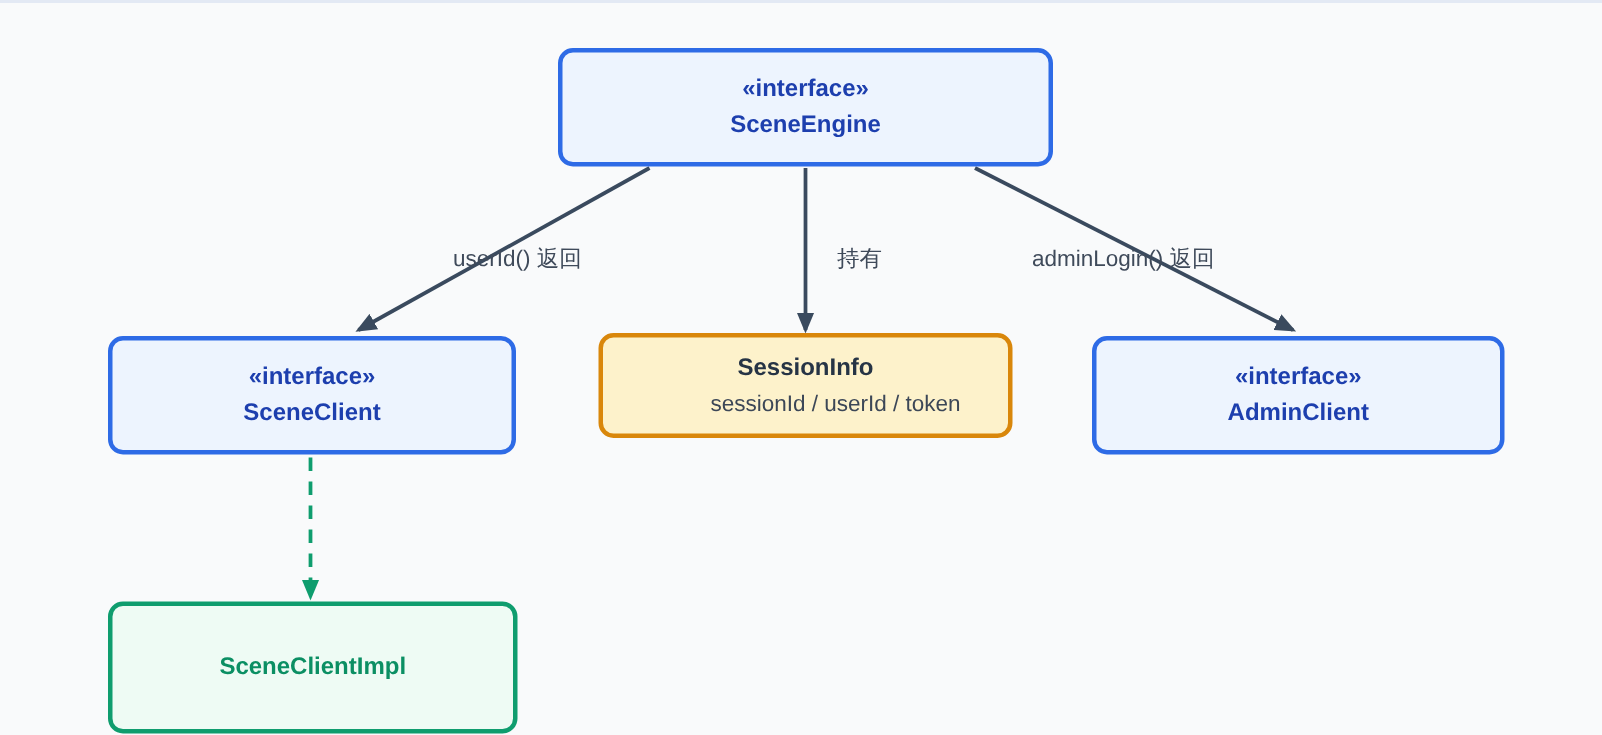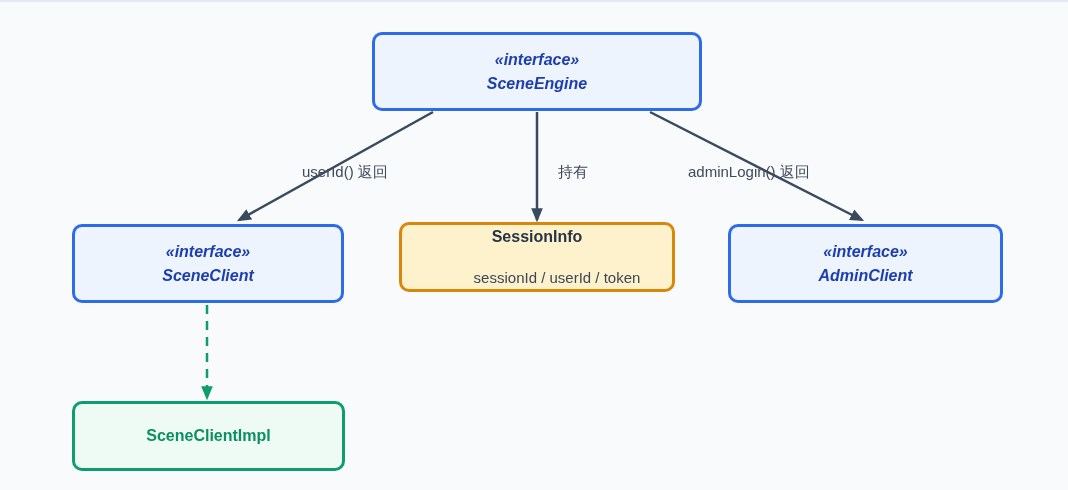--- a/index.html
+++ b/index.html
@@ -39,26 +39,24 @@
     justify-content: center;
     text-align: center;
     line-height: 1.45;
   }
   .node-blue {
     border: 3px solid #2e6be6;
     background: #edf4fe;
     color: #1d3fae;
     font-weight: bold;
     font-size: 16px;
-    font-style: italic;
   }
   .node-orange {
     border: 3px solid #d9870b;
     background: #fdf2cb;
-    justify-content: space-between;
   }
   .node-orange .node-title {
     color: #263445;
     font-weight: bold;
     font-size: 16px;
   }
   .node-orange .node-sub {
     color: #3c4757;
     font-size: 15px;
     margin-top: 2px;
@@ -68,21 +66,21 @@
     border: 3px solid #0f9d6e;
     background: #eefbf4;
     color: #0b8f63;
     font-weight: bold;
     font-size: 16px;
   }
   #node-scene-engine      { left: 372px; top: 32px;  width: 330px; height: 79px; }
   #node-scene-client      { left: 72px;  top: 224px; width: 272px; height: 79px; }
   #node-session-info      { left: 399px; top: 222px; width: 276px; height: 70px; }
   #node-admin-client      { left: 728px; top: 224px; width: 275px; height: 79px; }
-  #node-scene-client-impl { left: 72px;  top: 401px; width: 273px; height: 70px; }
+  #node-scene-client-impl { left: 72px;  top: 401px; width: 273px; height: 88px; }
   .edge-label {
     position: absolute;
     font-size: 15px;
     color: #3f4a5a;
     white-space: nowrap;
   }
   #label-login      { left: 302px; top: 163px; }
   #label-holds      { left: 558px; top: 163px; }
   #label-adminlogin { left: 688px; top: 163px; }
 </style>

